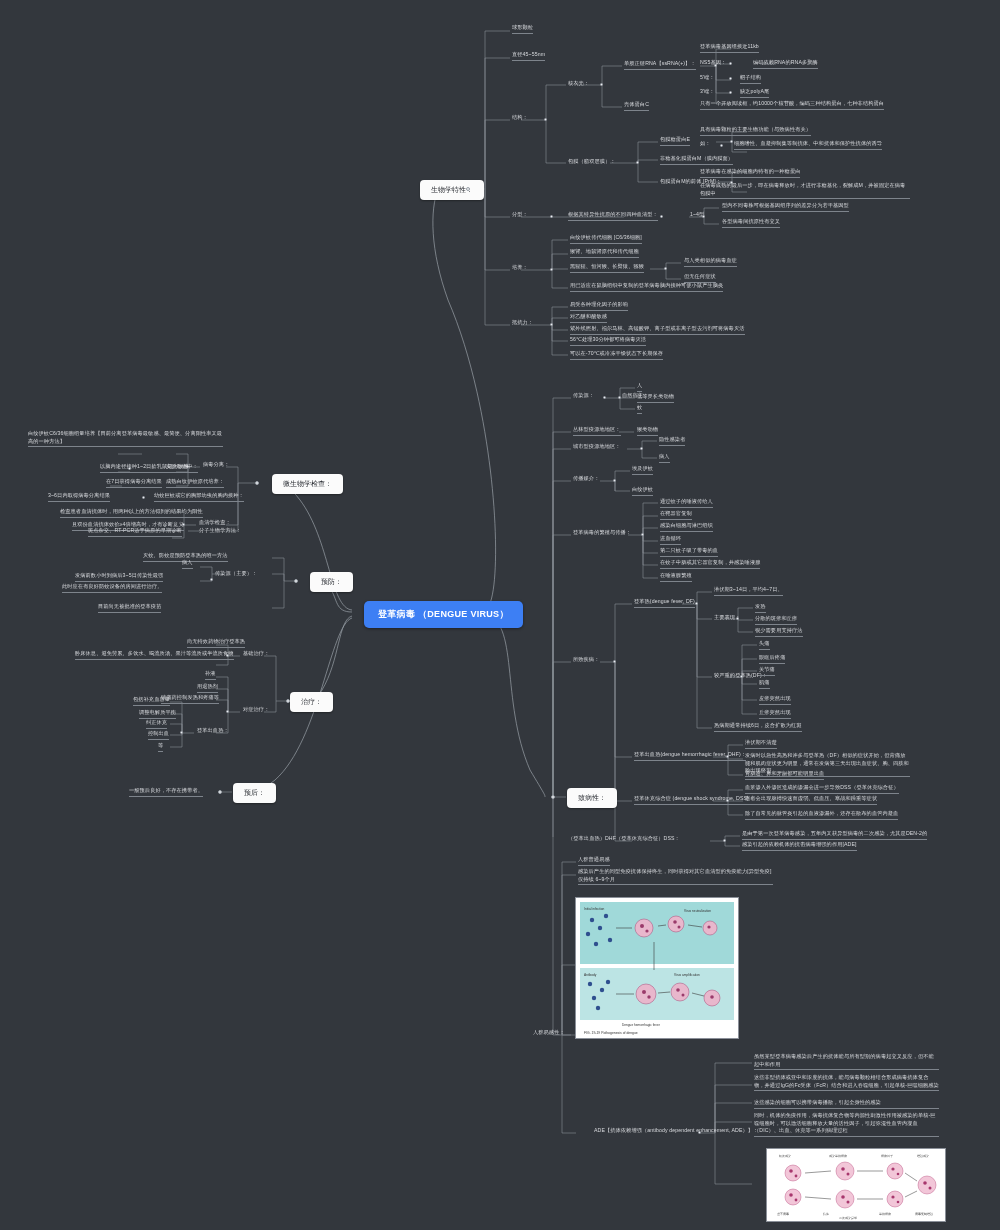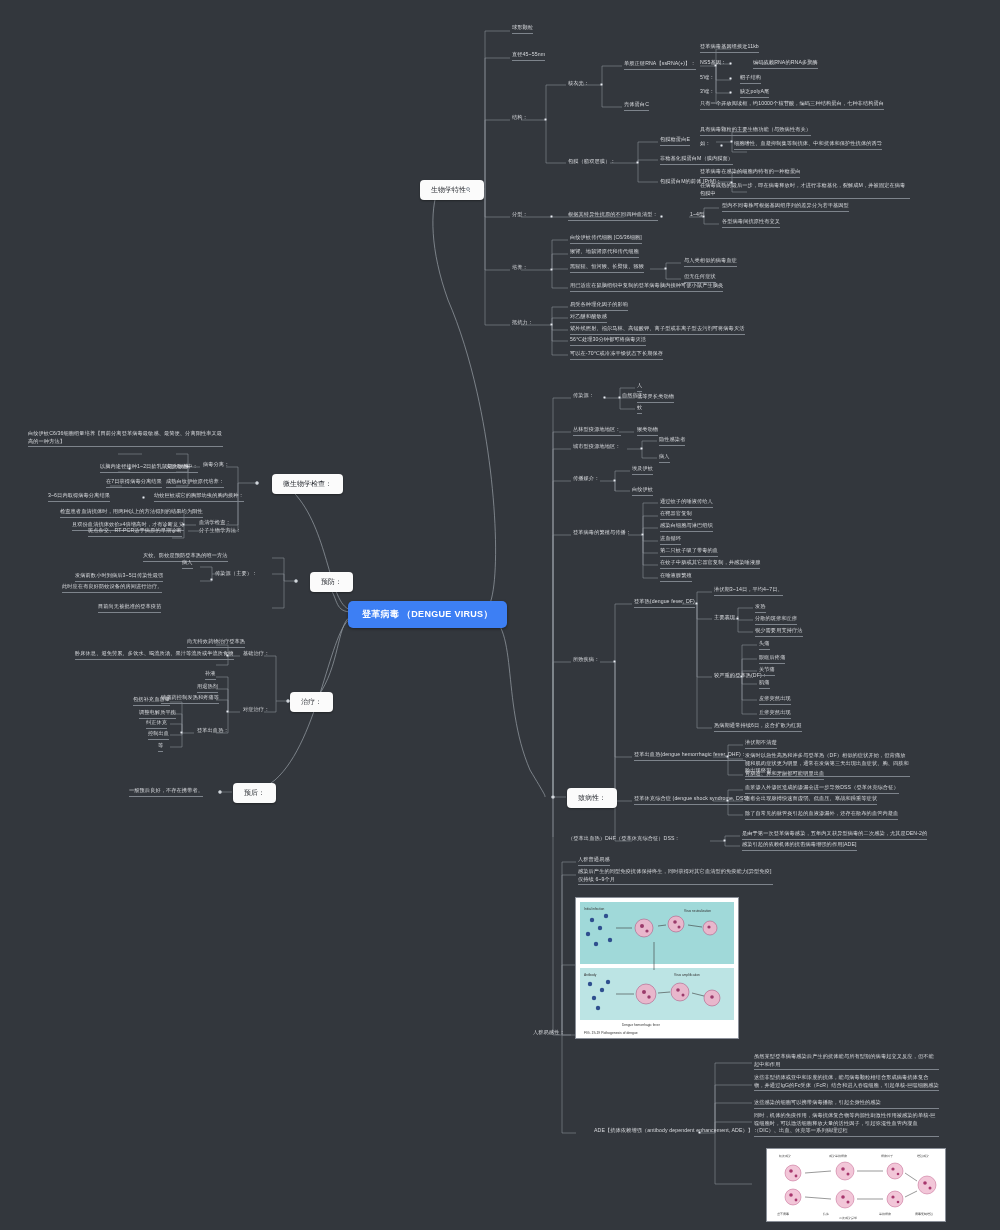--- a/index.html
+++ b/index.html
@@ -135,21 +135,21 @@
       <path d="M288 701 L276 701 M276 701 L276 656 M276 701 L276 712 M276 656 L264 656 M276 712 L264 712"></path>
       <path d="M240 656 L228 656 M228 656 L228 645 M228 656 L228 665 M228 645 L216 645 M228 665 L216 665"></path>
       <path d="M240 712 L228 712 M228 712 L228 677 M228 712 L228 689 M228 712 L228 700 M228 712 L228 733 M228 677 L216 677 M228 689 L216 689 M228 700 L216 700 M228 733 L216 733"></path>
       <path d="M194 733 L182 733 M182 733 L182 702 M182 733 L182 714 M182 733 L182 724 M182 733 L182 735 M182 733 L182 747
                M182 702 L170 702 M182 714 L170 714 M182 724 L170 724 M182 735 L170 735 M182 747 L170 747"></path>
 
       <path d="M232 792 L220 792"></path>
     </g>
   </svg>
 
-  <div class="root" style="left:348px;top:601px;">登革病毒 （DENGUE VIRUS）</div>
+  <div class="root" style="left:364px;top:601px;">登革病毒 （DENGUE VIRUS）</div>
 
   <div class="l1" style="left:420px;top:180px;">生物学特性：</div>
   <span class="dot" style="left:466px;top:187px;"></span>
 
   <div class="node ul" style="left:512px;top:24px;">球形颗粒</div>
   <div class="node ul" style="left:512px;top:51px;">直径45~55nm</div>
 
   <div class="node" style="left:512px;top:114px;">结构：</div>
   <span class="dot sm" style="left:544px;top:118px;"></span>
 

